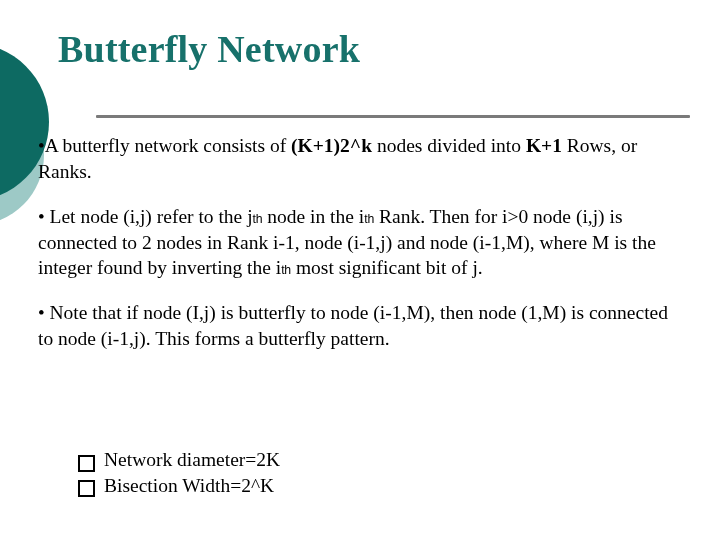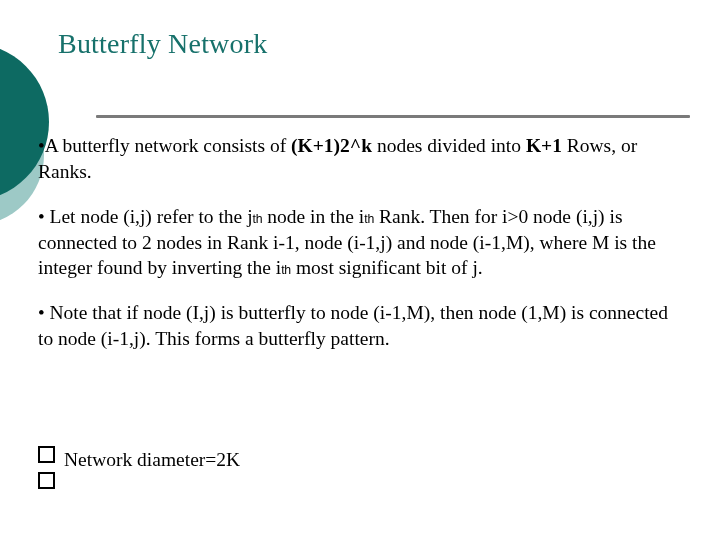--- a/index.html
+++ b/index.html
@@ -25,25 +25,25 @@
     height: 540px;
     pointer-events: none;
   }
 
   
   #title {
     position: absolute;
     left: 58px;
     top: 28px;
     width: 630px;
-    font-size: 28px;
+    font-size: 38px;
     line-height: 1.12;
     color: #17716B;
     font-family: "Liberation Serif", "DejaVu Serif", serif;
-    font-weight: normal;
+    font-weight: bold;
     letter-spacing: 0.2px;
     white-space: nowrap;
   }
 
   
   #title-rule {
     position: absolute;
     left: 96px;
     top: 115px;
     width: 594px;
@@ -83,22 +83,23 @@
     position: absolute;
     left: 38px;
     top: 447px;
     width: 500px;
     color: #000000;
     font-size: 19.5px;
     line-height: 1.32;
   }
   .check-row {
     display: flex;
-    align-items: flex-start;
+    align-items: flex-end;
     white-space: nowrap;
+    margin-left: 40px;
   }
   .check-box {
     display: inline-block;
     width: 13px;
     height: 13px;
     border: 2.2px solid #000;
     margin-right: 9px;
     position: relative;
     top: -1px;
     flex: 0 0 auto;
@@ -128,16 +129,17 @@
 
   </div>
 
   <div id="checklist">
     <div class="check-row">
       <span class="check-box"></span>
       <span>Network diameter=2K</span>
     </div>
     <div class="check-row">
       <span class="check-box"></span>
+      <span>Bisection Width=2^K</span>
     </div>
   </div>
 
 </div>
 
 </body></html>

